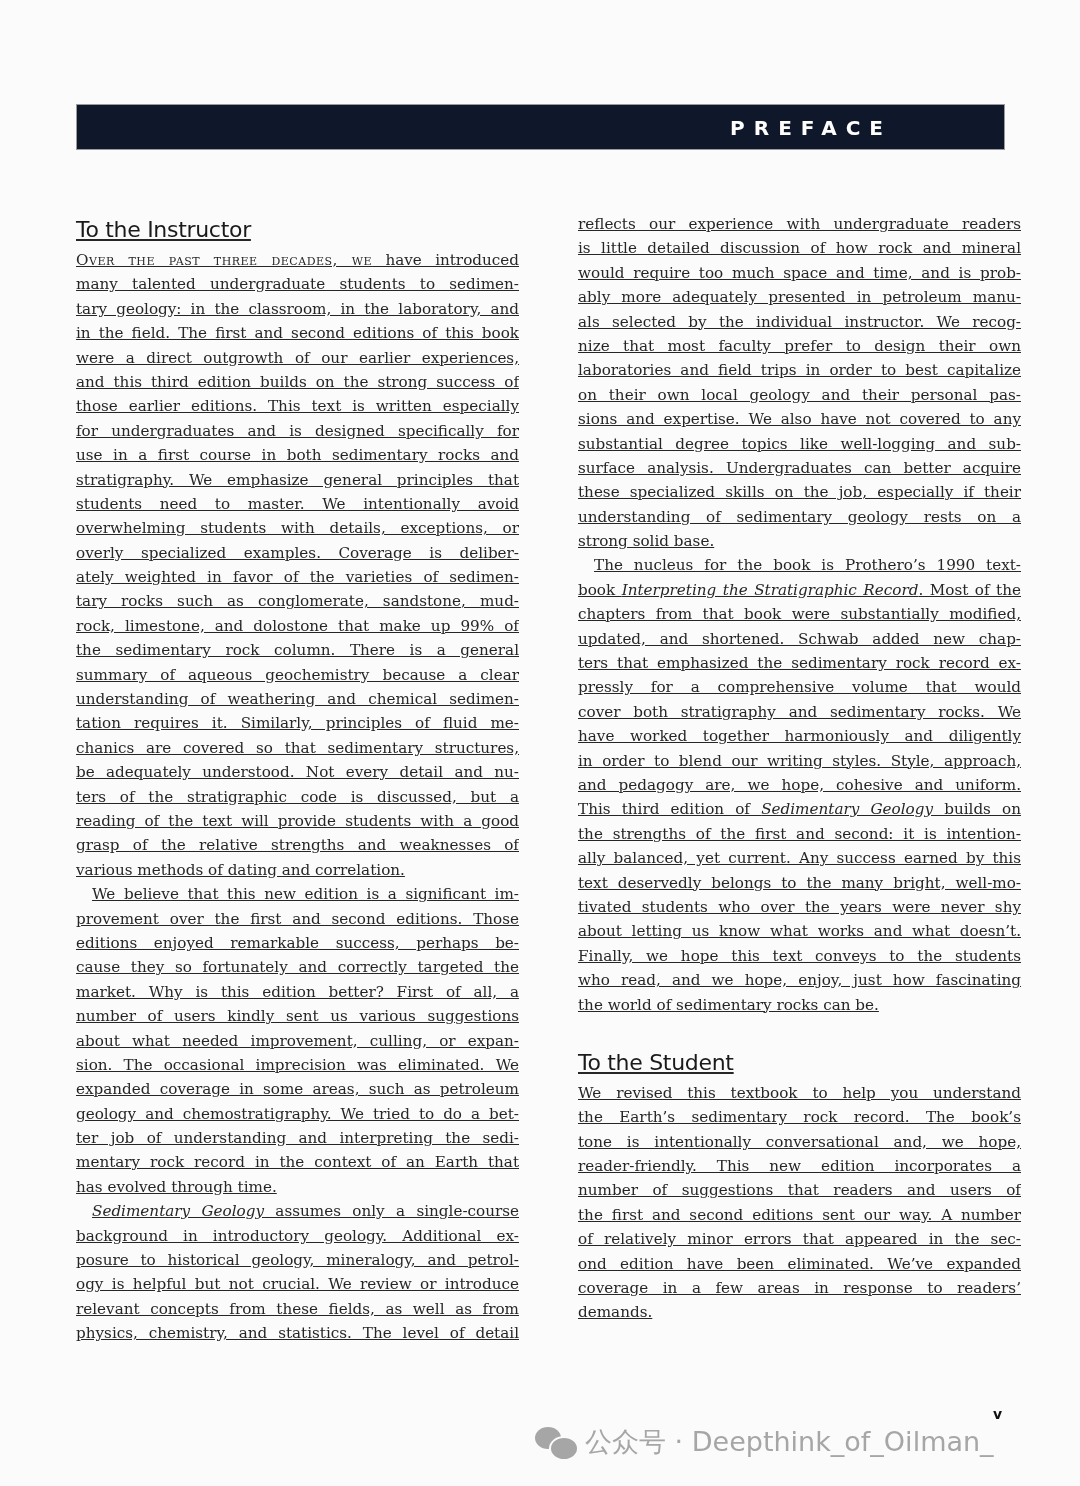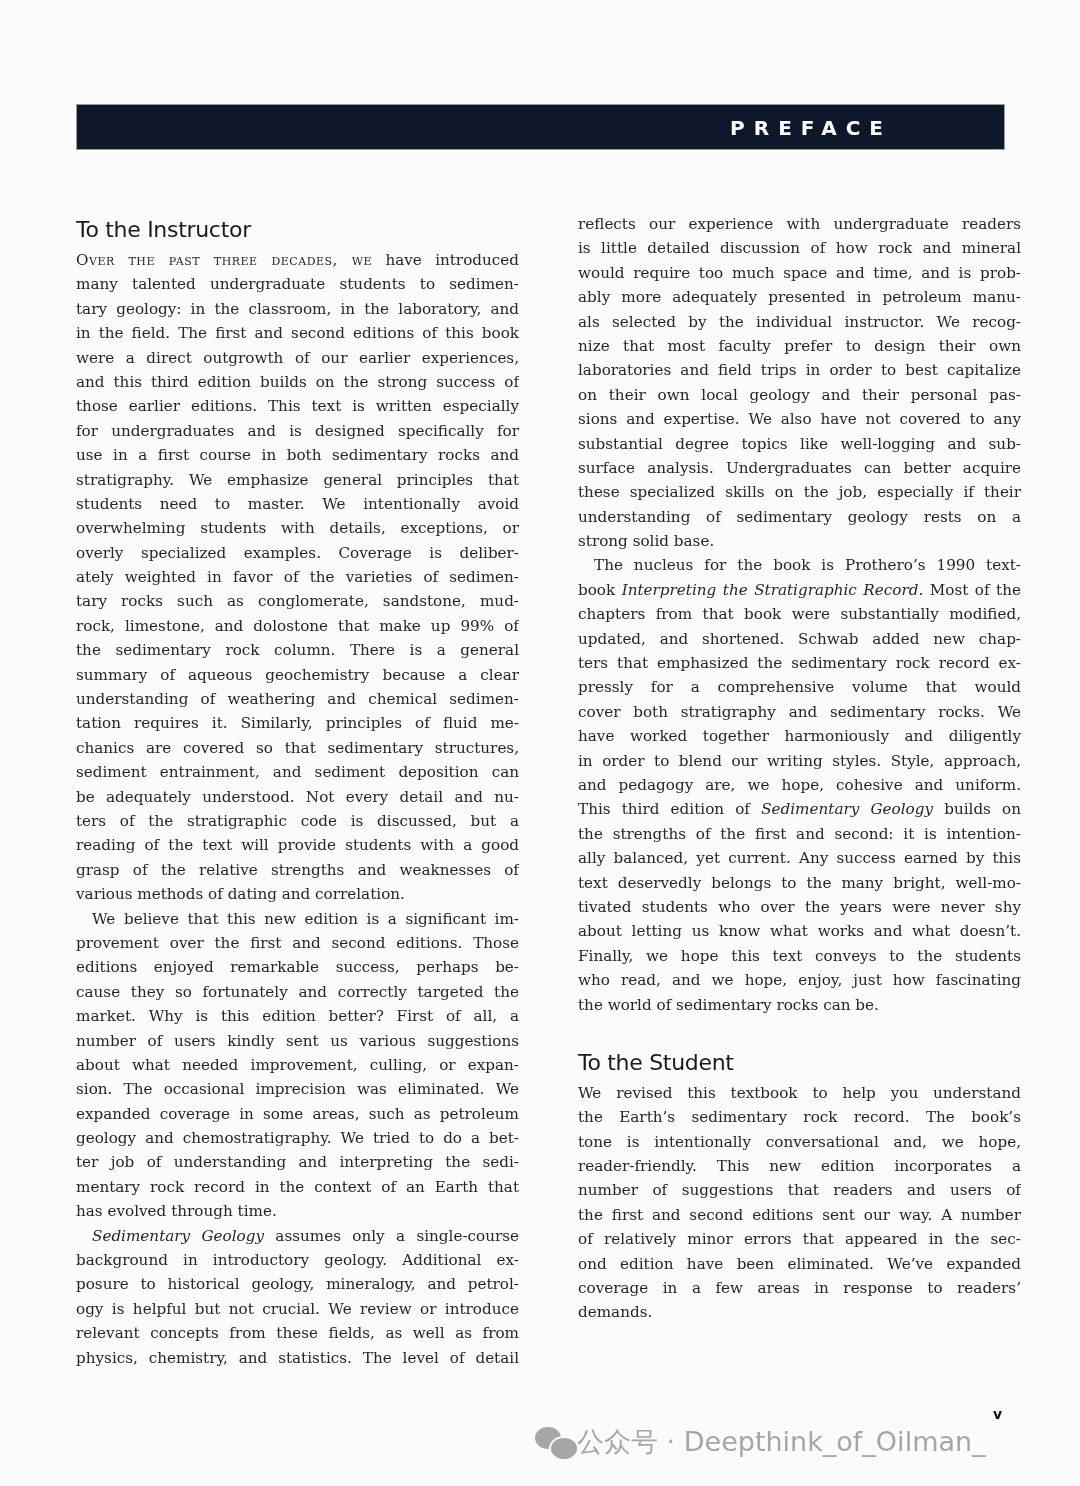--- a/index.html
+++ b/index.html
@@ -1,30 +1,30 @@
 <!DOCTYPE html>
 <html><head>
   <meta charset="utf-8">
   <style>
     html, body { margin: 0; padding: 0; background: #fbfbfb; }
     body { width: 1080px; height: 1486px; position: relative; overflow: hidden; color: #1e1e1e; }
     .banner { position: absolute; left: 76px; top: 104px; width: 929px; height: 46px; background: #0f172a; border: 1px solid #9a9a9a; box-sizing: border-box; }
     .banner-title { position: absolute; right: 112px; top: 11px; color: #fff; font-family: "DejaVu Sans", sans-serif; font-weight: bold; font-size: 20px; letter-spacing: 9px; }
-    .col { position: absolute; width: 443px; font-family: "DejaVu Serif", serif; font-size: 15.2px; color: #262626; }
+    .col { position: absolute; width: 443px; font-family: "DejaVu Serif", serif; font-size: 15.2px; color: #262626; text-decoration: underline; }
     .col-left { left: 76px; top: 212px; }
     .col-right { left: 578px; top: 212px; }
     .h { font-family: "DejaVu Sans", sans-serif; font-size: 22px; color: #1a1a1a; height: 36px; line-height: 36px; letter-spacing: -0.3px; }
     .line { height: 24.4px; line-height: 24.4px; white-space: nowrap; text-align: justify; text-align-last: justify; overflow: hidden; }
     .line.last { text-align-last: left; }
     .indent { padding-left: 16px; }
     .sc { font-variant: small-caps; letter-spacing: 0.5px; }
     .gap { height: 20px; }
     .col-right .h.student { margin-top: 8px; }
     .page-num { position: absolute; left: 993px; top: 1406px; font-family: "DejaVu Sans", sans-serif; font-weight: bold; font-size: 14px; color: #111; }
-    .watermark { position: absolute; left: 535px; top: 1424px; display: flex; align-items: center; font-family: "DejaVu Sans", sans-serif; font-size: 27px; color: #a6a6a6; }
+    .watermark { position: absolute; left: 535px; top: 1424px; display: flex; align-items: center; gap: 8px; font-family: "DejaVu Sans", sans-serif; font-size: 27px; color: #a6a6a6; }
     .wm-icon { width: 42px; height: 34px; position: relative; }
     .wm-icon .b1 { position: absolute; left: 0; top: 2px; width: 26px; height: 22px; background: #a6a6a6; border-radius: 50%; }
     .wm-icon .b2 { position: absolute; left: 14px; top: 11px; width: 26px; height: 21px; background: #a6a6a6; border-radius: 50%; border: 2px solid #fbfbfb; }
   </style>
 </head>
 <body>
 
 <div class="banner">
   <span class="banner-title">PREFACE</span>
 </div>
@@ -45,21 +45,20 @@
   <div class="line">overwhelming students with details, exceptions, or</div>
   <div class="line">overly specialized examples. Coverage is deliber-</div>
   <div class="line">ately weighted in favor of the varieties of sedimen-</div>
   <div class="line">tary rocks such as conglomerate, sandstone, mud-</div>
   <div class="line">rock, limestone, and dolostone that make up 99% of</div>
   <div class="line">the sedimentary rock column. There is a general</div>
   <div class="line">summary of aqueous geochemistry because a clear</div>
   <div class="line">understanding of weathering and chemical sedimen-</div>
   <div class="line">tation requires it. Similarly, principles of fluid me-</div>
   <div class="line">chanics are covered so that sedimentary structures,</div>
-  <div class="line">sediment entrainment, and sediment deposition can</div>
   <div class="line">be adequately understood. Not every detail and nu-</div>
   <div class="line">ters of the stratigraphic code is discussed, but a</div>
   <div class="line">reading of the text will provide students with a good</div>
   <div class="line">grasp of the relative strengths and weaknesses of</div>
   <div class="line last">various methods of dating and correlation.</div>
   <div class="line indent">We believe that this new edition is a significant im-</div>
   <div class="line">provement over the first and second editions. Those</div>
   <div class="line">editions enjoyed remarkable success, perhaps be-</div>
   <div class="line">cause they so fortunately and correctly targeted the</div>
   <div class="line">market. Why is this edition better? First of all, a</div>

